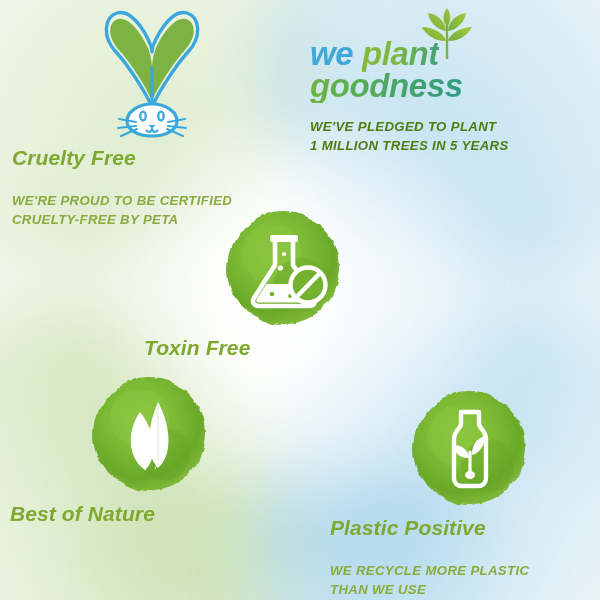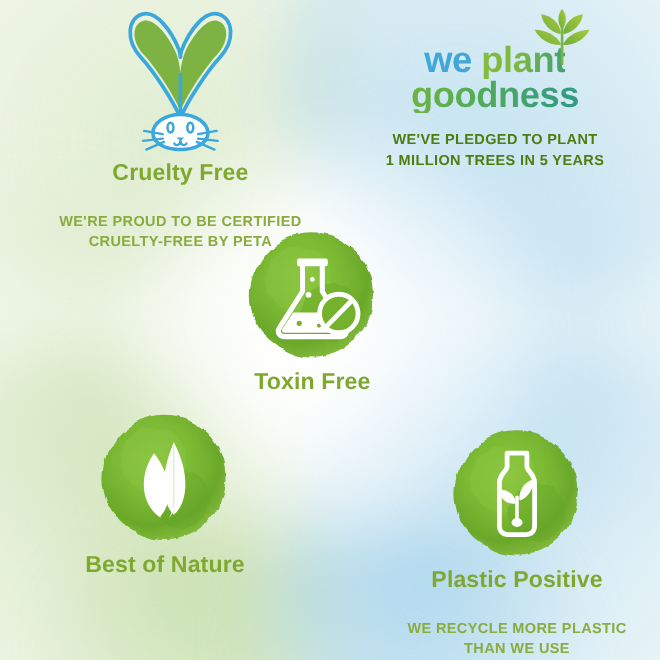--- a/index.html
+++ b/index.html
@@ -72,24 +72,25 @@
   .wash-white-center {
     left: 120px; top: 130px;
     width: 380px; height: 350px;
     background: radial-gradient(ellipse at 50% 50%, rgba(255,255,255,.92) 0%, rgba(255,255,255,.55) 50%, rgba(255,255,255,0) 100%);
     filter: blur(34px);
   }
 
   
   .quad {
     position: absolute;
-    text-align: center;
+    text-align: left;
     width: 280px;
-  }
-  #q-cruelty  { left: 24px;  top: 8px; }
+    font-style: italic;
+  }
+  #q-cruelty  { left: 12px;  top: 8px; }
   #q-weplant  { left: 310px; top: 38px; }
   #q-toxin    { left: 144px; top: 206px; width: 280px; }
   #q-nature   { left: 10px;  top: 372px; }
   #q-plastic  { left: 330px; top: 386px; }
 
   .icon-wrap {
     display: flex;
     justify-content: center;
     align-items: center;
   }

